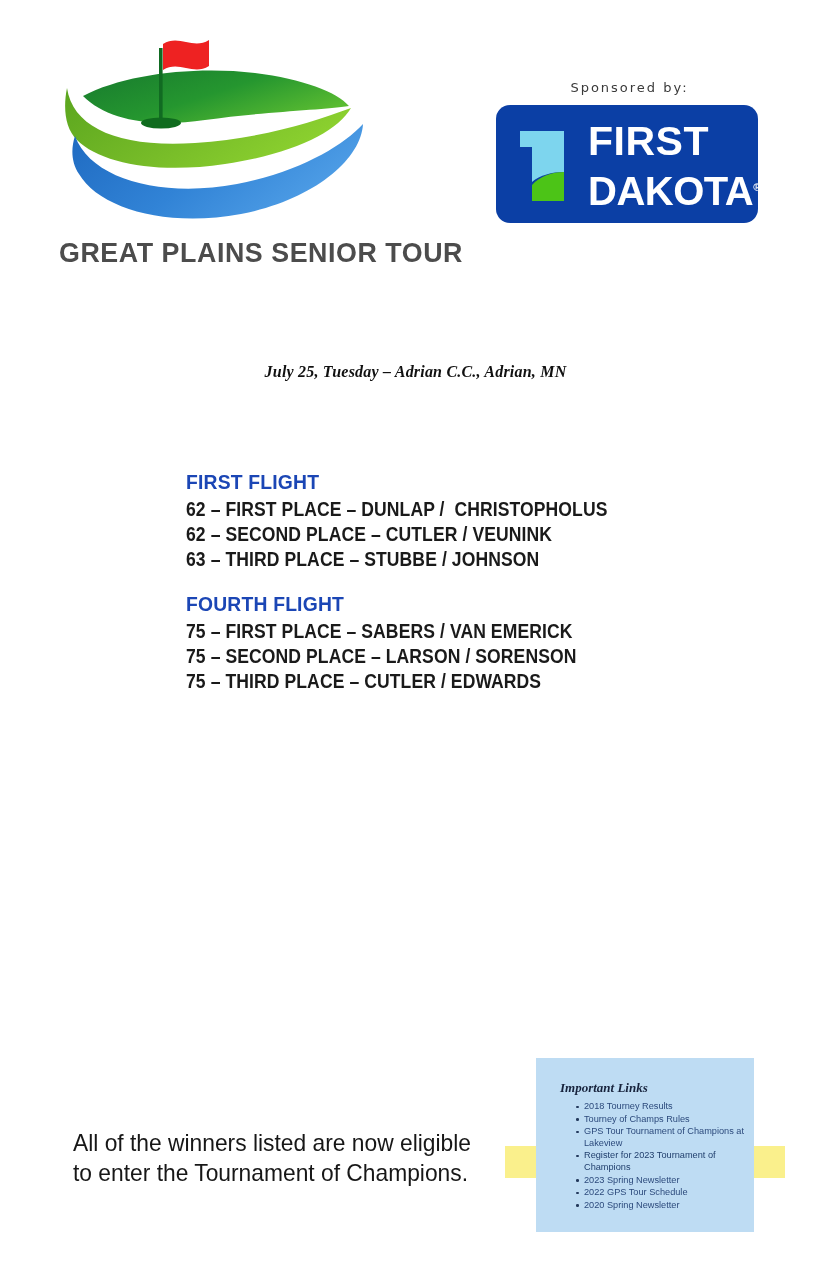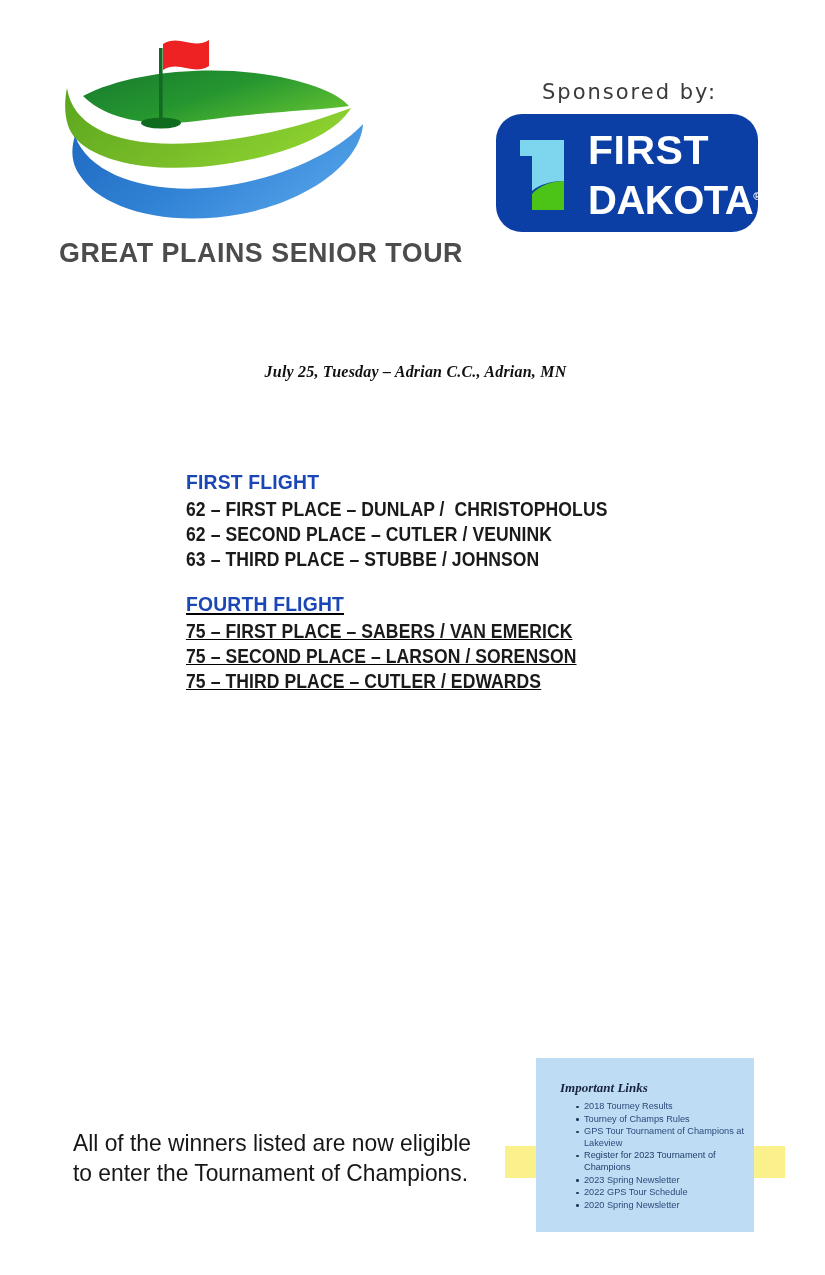--- a/index.html
+++ b/index.html
@@ -53,36 +53,36 @@
   }
 
   #sponsor-block {
     position: absolute;
     left: 490px;
     top: 80px;
     width: 280px;
   }
   #sponsored-by-label {
     font-family: "DejaVu Sans", sans-serif;
-    font-size: 21px;
+    font-size: 13px;
     font-weight: 400;
     letter-spacing: 2.0px;
     color: #3a3a3a;
     text-align: center;
     width: 275px;
     margin-left: 2px;
   }
   #first-dakota-logo {
     position: relative;
     margin-top: 10px;
     margin-left: 6px;
     width: 262px;
     height: 118px;
     background: #0b3fa5;
-    border-radius: 26px;
+    border-radius: 14px;
   }
   #fd-mark {
     position: absolute;
     left: 22px;
     top: 20px;
     width: 62px;
     height: 80px;
   }
   #fd-text {
     position: absolute;
@@ -129,21 +129,21 @@
   }
 
   
   #results {
     position: absolute;
     left: 186px;
     top: 470px;
     width: 560px;
   }
   .flight-block { margin-bottom: 20px; }
-  .flight-block:last-child { margin-bottom: 16px; text-decoration: underline; }
+  .flight-block:last-child { margin-bottom: 16px; }
 
   .flight-title {
     font-family: "Liberation Sans Narrow", "Liberation Sans", sans-serif;
     font-weight: 700;
     font-size: 21px;
     color: #1b46b5;
     letter-spacing: 0.2px;
     transform: scaleX(0.92);
     transform-origin: left center;
     margin-bottom: 3px;

